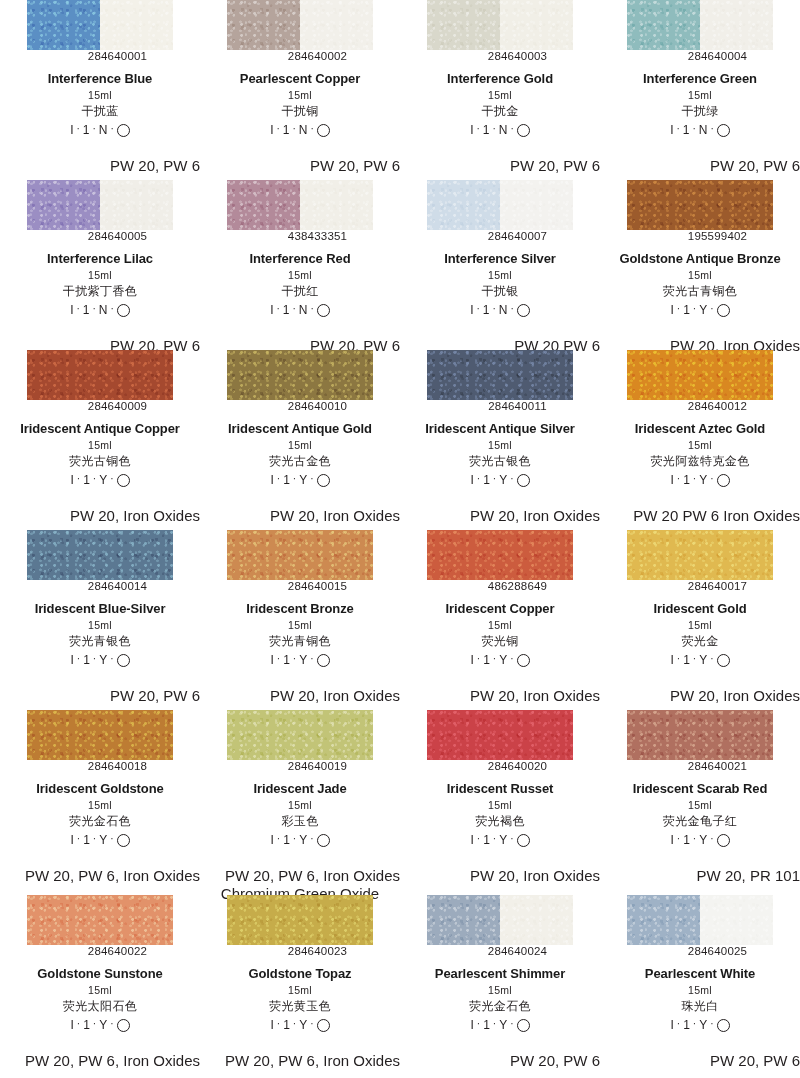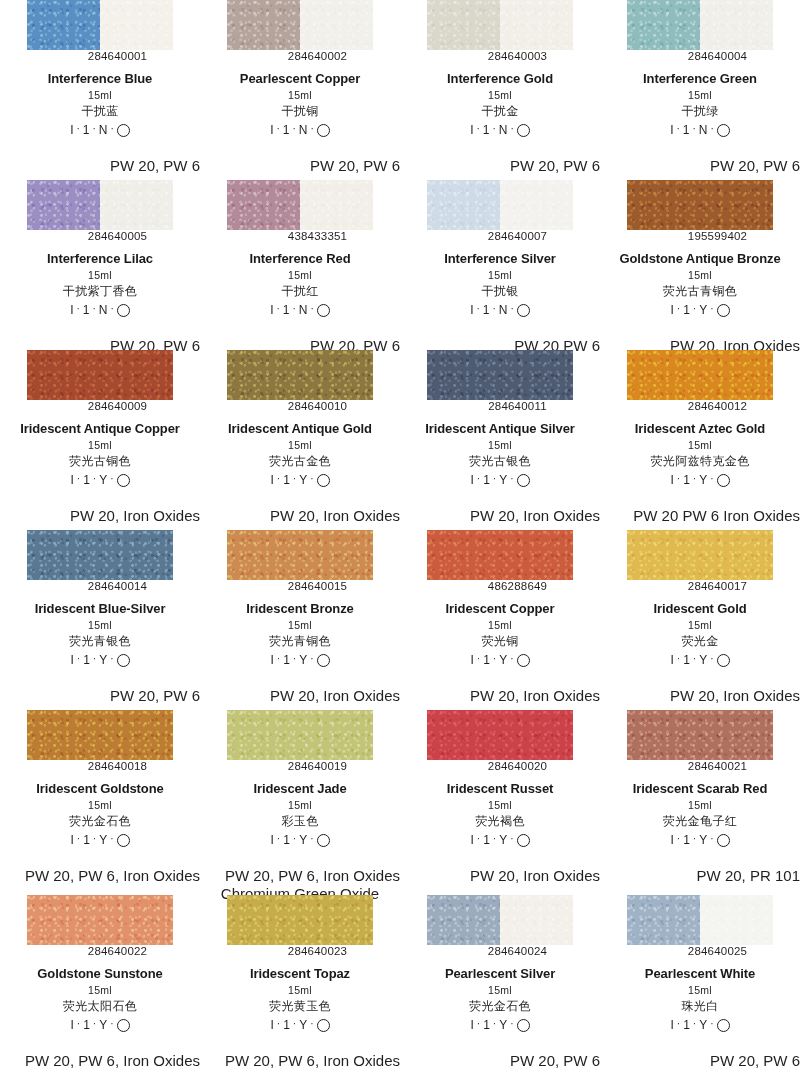--- a/index.html
+++ b/index.html
@@ -575,21 +575,21 @@
         </div>
         <div class="pig">PW 20, PW 6, Iron Oxides</div>
       </div>
       <div class="cell">
         <div class="swatch">
           <div class="half left" style="width: 100%; background: rgb(198, 172, 74);">
             <div class="grain"></div>
           </div>
         </div>
         <div class="code">284640023</div>
-        <div class="name">Iridescent Topaz</div>
+        <div class="name">Goldstone Topaz</div>
         <div class="vol">15ml</div>
         <div class="cn">荧光黄玉色</div>
         <div class="symbols">
           <span class="sym">I</span>
           <span class="dot">·</span>
           <span class="sym">1</span>
           <span class="dot">·</span>
           <span class="sym">Y</span>
           <span class="dot">·</span>
           <span class="circ"></span>
@@ -599,21 +599,21 @@
       <div class="cell">
         <div class="swatch">
           <div class="half left" style="width: 50%; background: rgb(156, 171, 189);">
             <div class="grain"></div>
           </div>
           <div class="half right" style="width: 50%; background: rgb(242, 240, 233);">
             <div class="grain"></div>
           </div>
         </div>
         <div class="code">284640024</div>
-        <div class="name">Pearlescent Silver</div>
+        <div class="name">Pearlescent Shimmer</div>
         <div class="vol">15ml</div>
         <div class="cn">荧光金石色</div>
         <div class="symbols">
           <span class="sym">I</span>
           <span class="dot">·</span>
           <span class="sym">1</span>
           <span class="dot">·</span>
           <span class="sym">Y</span>
           <span class="dot">·</span>
           <span class="circ"></span>

